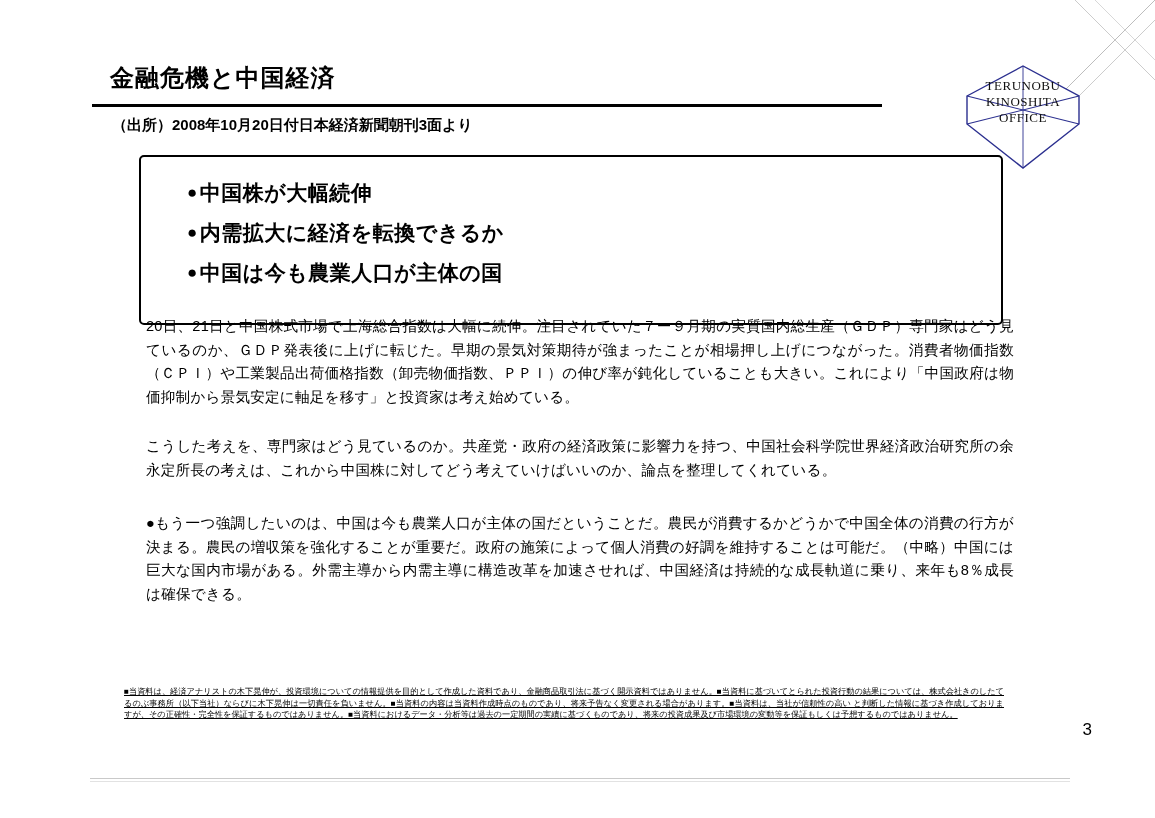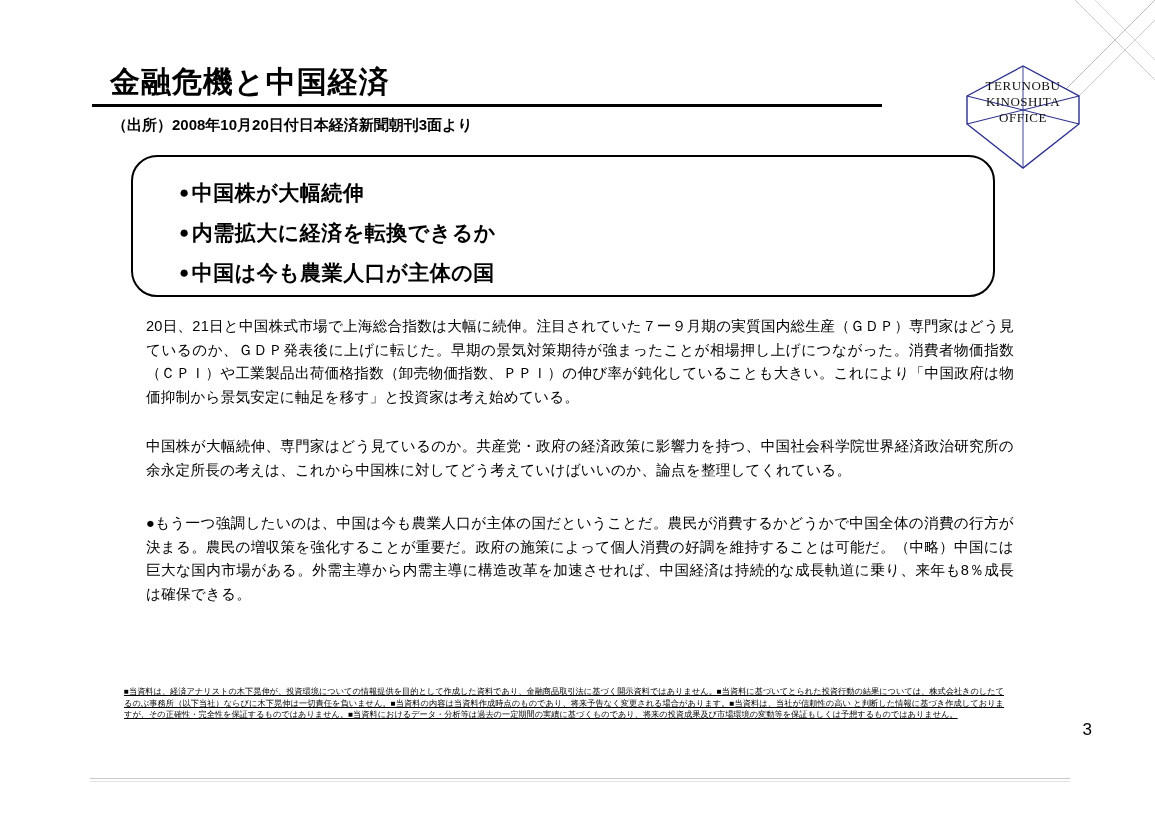--- a/index.html
+++ b/index.html
@@ -50,21 +50,21 @@
     line-height: 16px;
     letter-spacing: 0.5px;
     color: #111111;
   }
 
   
   .title {
     position: absolute;
     left: 110px;
     top: 62px;
-    font-size: 30px;
+    font-size: 24px;
     font-weight: bold;
     letter-spacing: 1px;
     color: #000000;
     white-space: nowrap;
   }
   .title-rule {
     position: absolute;
     left: 92px;
     top: 104px;
     width: 790px;
@@ -77,26 +77,26 @@
     top: 116px;
     font-size: 15px;
     font-weight: bold;
     color: #000000;
     white-space: nowrap;
   }
 
   
   .callout {
     position: absolute;
-    left: 131px;
+    left: 139px;
     top: 155px;
     width: 864px;
-    height: 142px;
+    height: 170px;
     border: 2.5px solid #000000;
-    border-radius: 26px;
+    border-radius: 5px;
     box-sizing: border-box;
   }
   .callout ul {
     list-style: none;
     margin: 0;
     padding: 16px 0 0 46px;
   }
   .callout li {
     font-size: 21px;
     font-weight: bold;
@@ -202,21 +202,21 @@
   <div class="callout">
     <ul>
       <li><span class="bullet-dot">●</span><span>中国株が大幅続伸</span></li>
       <li><span class="bullet-dot">●</span><span>内需拡大に経済を転換できるか</span></li>
       <li><span class="bullet-dot">●</span><span>中国は今も農業人口が主体の国</span></li>
     </ul>
   </div>
 
   <div class="body">
     <p class="para p1">20日、21日と中国株式市場で上海総合指数は大幅に続伸。注目されていた７ー９月期の実質国内総生産（ＧＤＰ）専門家はどう見ているのか、ＧＤＰ発表後に上げに転じた。早期の景気対策期待が強まったことが相場押し上げにつながった。消費者物価指数（ＣＰＩ）や工業製品出荷価格指数（卸売物価指数、ＰＰＩ）の伸び率が鈍化していることも大きい。これにより「中国政府は物価抑制から景気安定に軸足を移す」と投資家は考え始めている。</p>
-    <p class="para p2">中国株が大幅続伸、専門家はどう見ているのか。共産党・政府の経済政策に影響力を持つ、中国社会科学院世界経済政治研究所の余永定所長の考えは、これから中国株に対してどう考えていけばいいのか、論点を整理してくれている。</p>
+    <p class="para p2">こうした考えを、専門家はどう見ているのか。共産党・政府の経済政策に影響力を持つ、中国社会科学院世界経済政治研究所の余永定所長の考えは、これから中国株に対してどう考えていけばいいのか、論点を整理してくれている。</p>
     <p class="para p4">●もう一つ強調したいのは、中国は今も農業人口が主体の国だということだ。農民が消費するかどうかで中国全体の消費の行方が決まる。農民の増収策を強化することが重要だ。政府の施策によって個人消費の好調を維持することは可能だ。（中略）中国には巨大な国内市場がある。外需主導から内需主導に構造改革を加速させれば、中国経済は持続的な成長軌道に乗り、来年も8％成長は確保できる。</p>
   </div>
 
   <div class="footer">
     <div class="footer-line">■当資料は、経済アナリストの木下晃伸が、投資環境についての情報提供を目的として作成した資料であり、金融商品取引法に基づく開示資料ではありません。■当資料に基づいてとられた投資行動の結果については、株式会社きのしたてるのぶ事務所（以下当社）ならびに木下晃伸は一切責任を負いません。■当資料の内容は当資料作成時点のものであり、将来予告なく変更される場合があります。■当資料は、当社が信頼性の高い と判断した情報に基づき作成しておりますが、その正確性・完全性を保証するものではありません。■当資料におけるデータ・分析等は過去の一定期間の実績に基づくものであり、将来の投資成果及び市場環境の変動等を保証もしくは予想するものではありません。</div>
   </div>
   <div class="page-num">3</div>
 
   <div class="bottom-rule"></div>
   <div class="bottom-rule2"></div>

